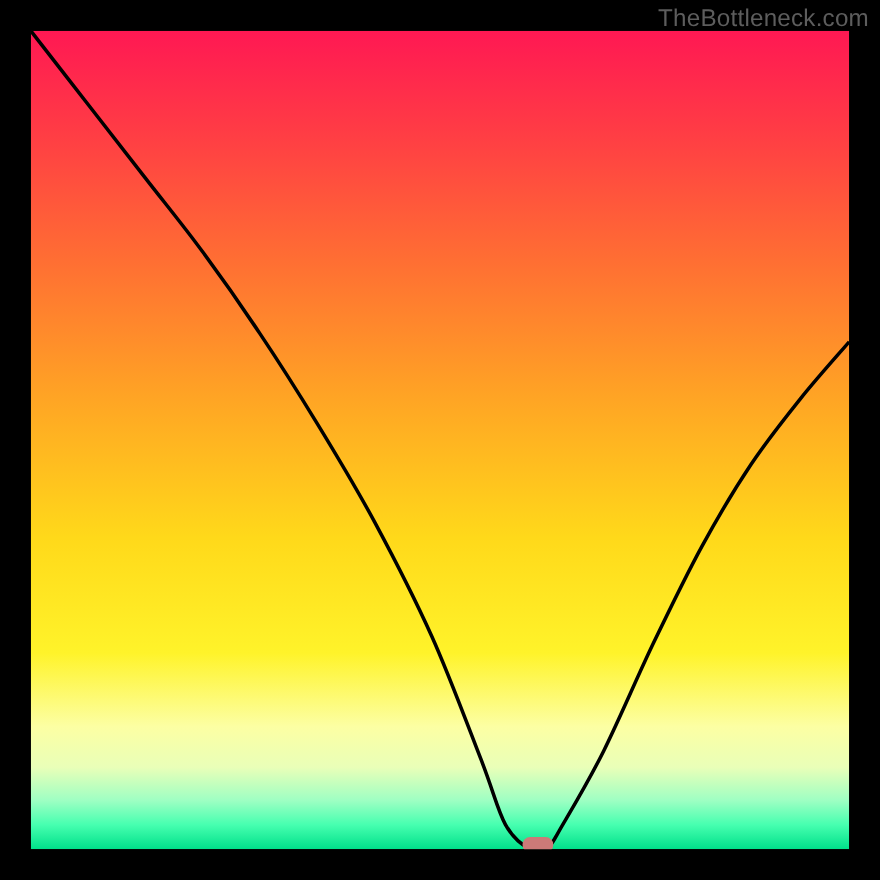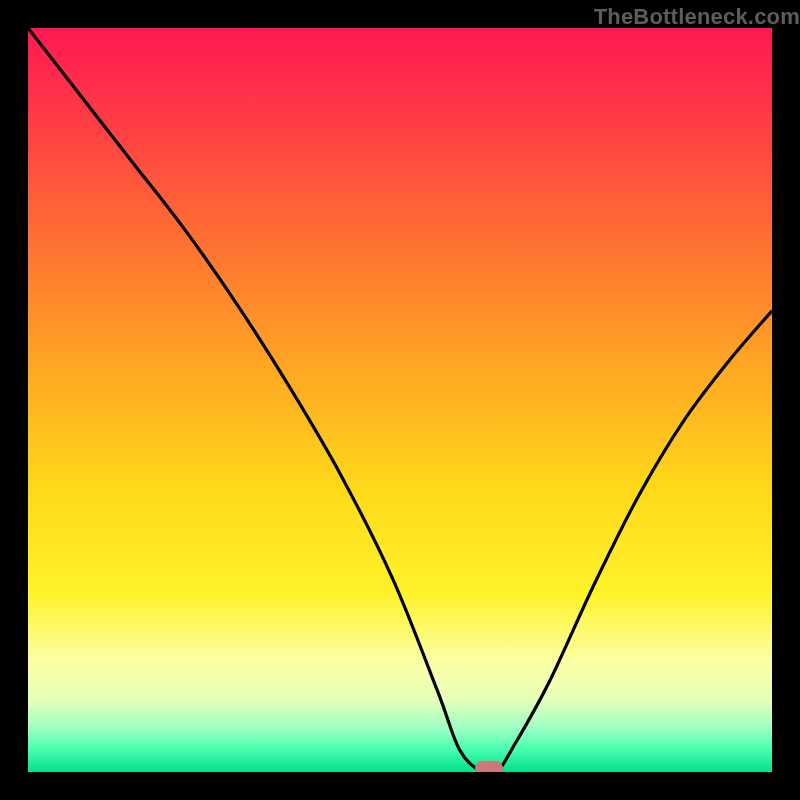--- a/index.html
+++ b/index.html
@@ -13,23 +13,23 @@
   }
   .frame {
     position: relative;
     width: 800px;
     height: 800px;
     background: #000;
   }
   .watermark {
     position: absolute;
     top: 4px;
-    right: 0;
+    right: 10px;
     font-size: 22px;
-    font-weight: 700;
+    font-weight: 400;
     color: #5d5d5d;
     letter-spacing: 0.2px;
     z-index: 10;
   }
   .plot {
     position: absolute;
     left: 28px;
     top: 28px;
     width: 744px;
     height: 744px;

